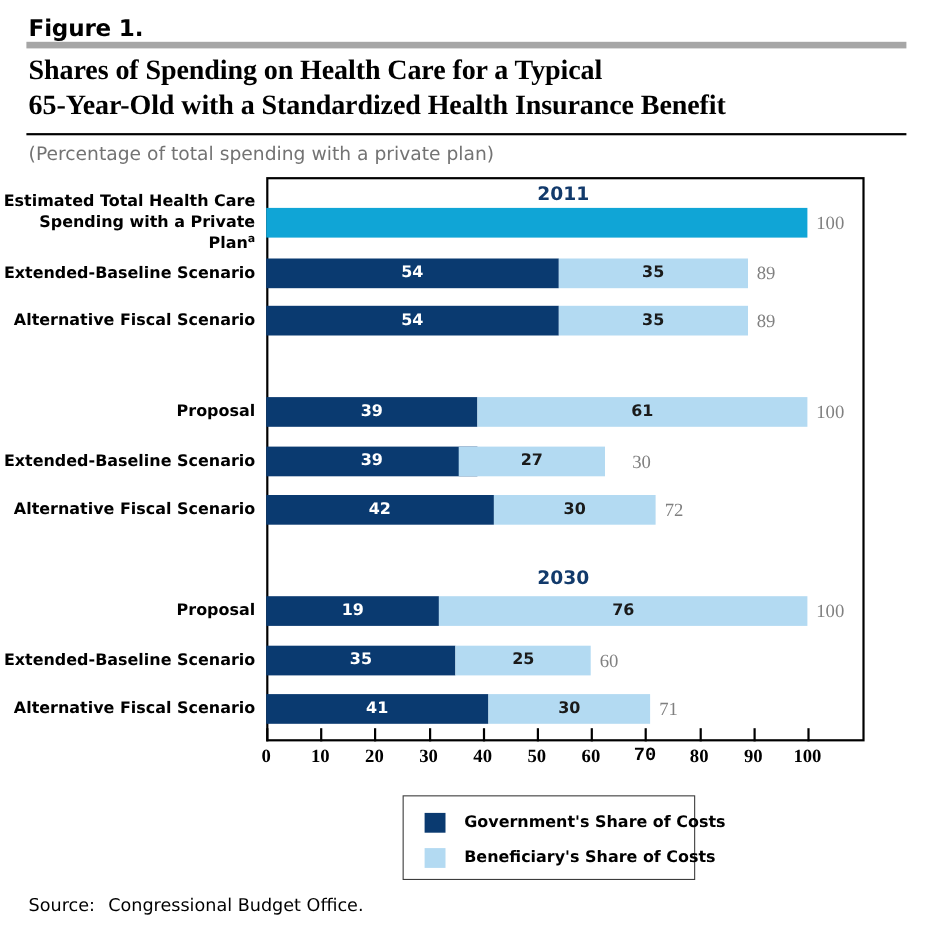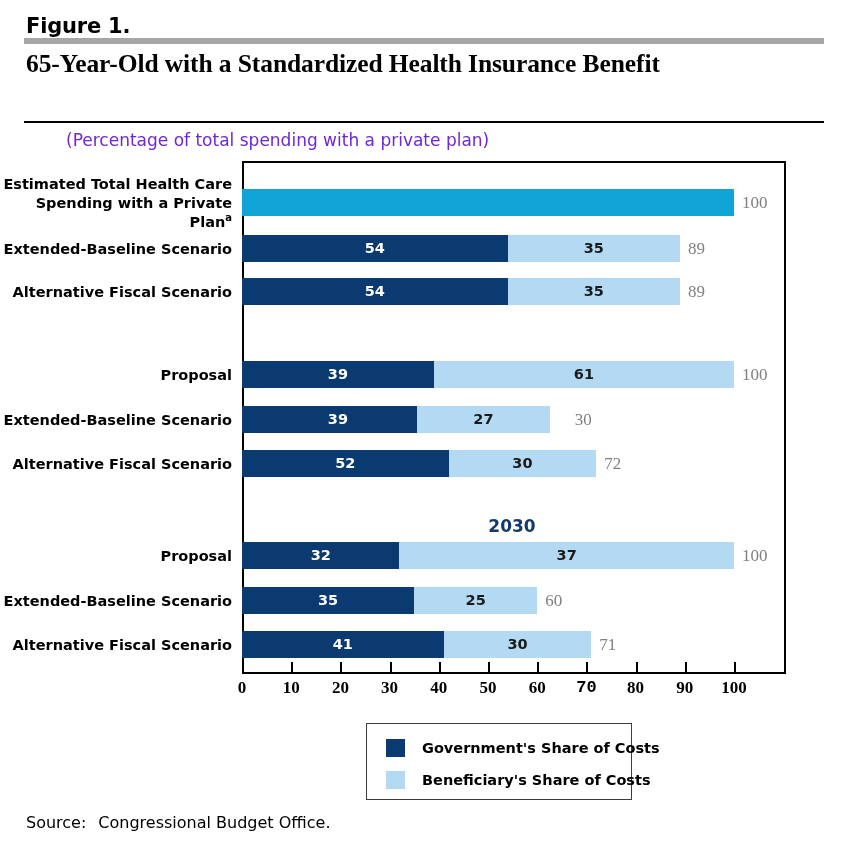--- a/index.html
+++ b/index.html
@@ -57,22 +57,21 @@
     width: 800px;
     height: 2.2px;
     background: #000;
   }
   #subtitle {
     position: absolute;
     left: 26px;
     top: 130px;
     font-family: "DejaVu Sans", sans-serif;
     font-size: 17px;
-    color: #6d28d9;
-    margin-left: 40px;
+    color: #737373;
   }
 
   
   #plot-frame {
     position: absolute;
     left: 242px;
     top: 161px;
     width: 544px;
     height: 513px;
     border: 2px solid #000;
@@ -244,28 +243,30 @@
   }
   #source .source-value { margin-left: 12px; }
 </style>
 </head>
 <body>
 
 <div id="figure-label">Figure 1.</div>
 <div id="rule-thick"></div>
 
 <div id="title-block">
+  <div class="title-line">Shares of Spending on Health Care for a Typical</div>
   <div class="title-line">65-Year-Old with a Standardized Health Insurance Benefit</div>
 </div>
 
 <div id="rule-thin"></div>
 <div id="subtitle">(Percentage of total spending with a private plan)</div>
 
 <div id="plot-frame"></div>
 <div id="rows-layer">
+    <div class="group-title" style="top: 6px; left: 432px;">2011</div>
     <div class="row" style="top: 28px; left: 0px; width: 748px;">
       <div class="row-label" style="width: 242px; right: auto; left: 0px;">Estimated Total Health Care
 Spending with a Private Plan<sup>a</sup></div>
       <div class="bars" style="left: 242px;">
         <div class="seg seg-total" style="left: 0px; width: 492px;"></div>
         <div class="row-total" style="left: 500px;">100</div>
       </div>
     </div>
     <div class="row" style="top: 74px; left: 0px; width: 848px;">
       <div class="row-label" style="width: 242px; right: auto; left: 0px;">Extended-Baseline Scenario</div>
@@ -312,37 +313,37 @@
         <div class="seg seg-ben" style="left: 175px; width: 132.84px;">
           <span class="seg-value">27</span>
         </div>
         <div class="row-total" style="left: 332.72px;">30</div>
       </div>
     </div>
     <div class="row" style="top: 289px; left: 0px; width: 848px;">
       <div class="row-label" style="width: 242px; right: auto; left: 0px;">Alternative Fiscal Scenario</div>
       <div class="bars" style="left: 242px;">
         <div class="seg seg-gov" style="left: 0px; width: 206.64px;">
-          <span class="seg-value">52</span>
+          <span class="seg-value">42</span>
         </div>
         <div class="seg seg-ben" style="left: 206.64px; width: 147.6px;">
           <span class="seg-value">30</span>
         </div>
         <div class="row-total" style="left: 362.24px;">72</div>
       </div>
     </div>
     <div class="group-title" style="top: 355px; left: 432px;">2030</div>
     <div class="row" style="top: 381px; left: 0px; width: 848px;">
       <div class="row-label" style="width: 242px; right: auto; left: 0px;">Proposal</div>
       <div class="bars" style="left: 242px;">
         <div class="seg seg-gov" style="left: 0px; width: 157.44px;">
-          <span class="seg-value">32</span>
+          <span class="seg-value">19</span>
         </div>
         <div class="seg seg-ben" style="left: 157.44px; width: 334.56px;">
-          <span class="seg-value">37</span>
+          <span class="seg-value">76</span>
         </div>
         <div class="row-total" style="left: 500px;">100</div>
       </div>
     </div>
     <div class="row" style="top: 426px; left: 0px; width: 848px;">
       <div class="row-label" style="width: 242px; right: auto; left: 0px;">Extended-Baseline Scenario</div>
       <div class="bars" style="left: 242px;">
         <div class="seg seg-gov" style="left: 0px; width: 172.2px;">
           <span class="seg-value">35</span>
         </div>

